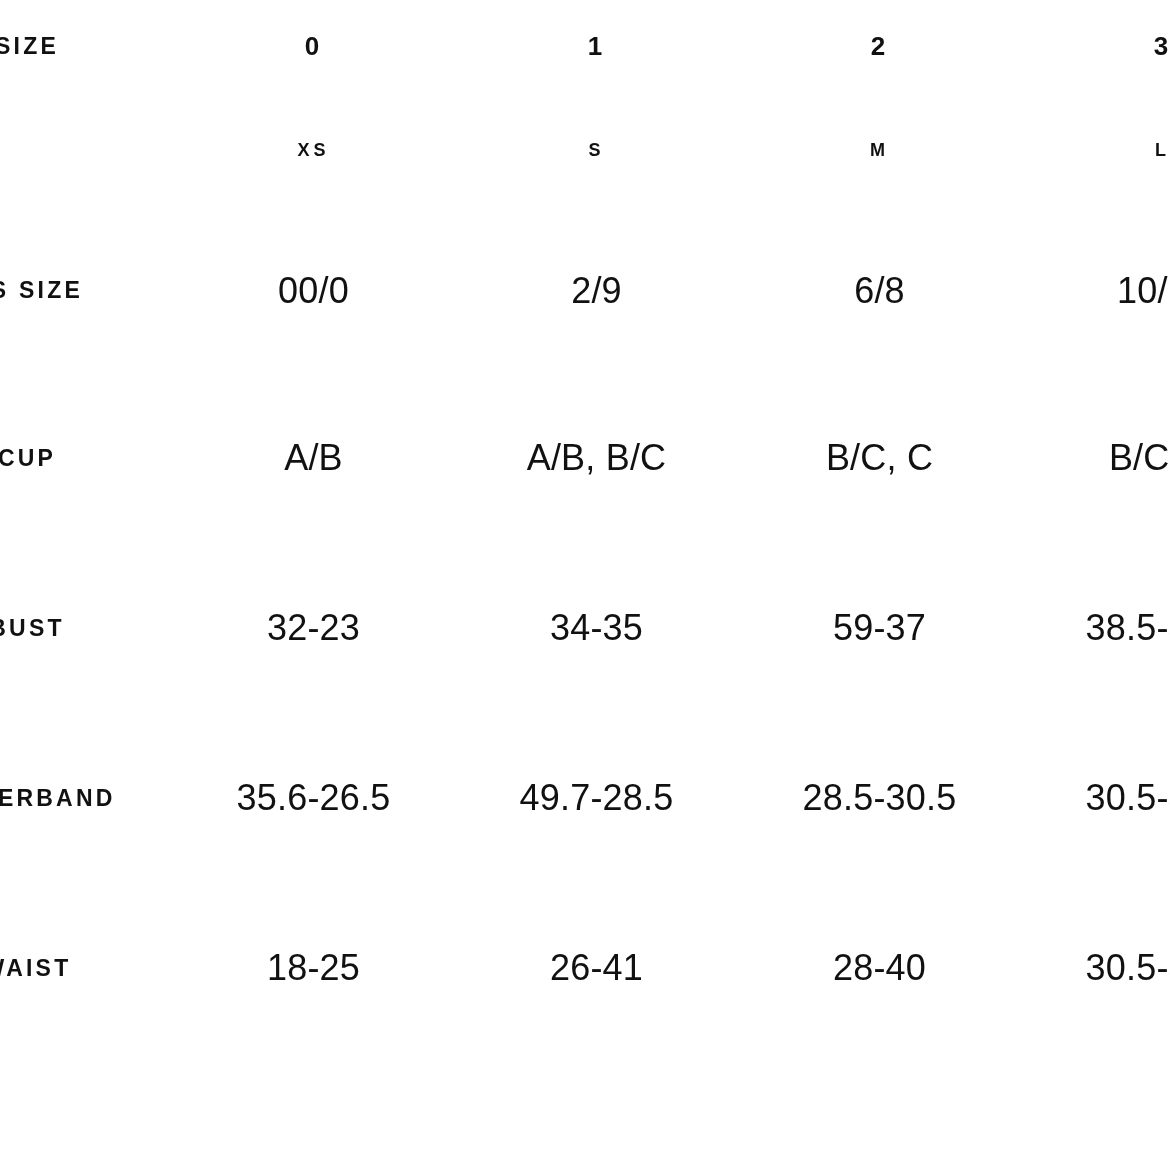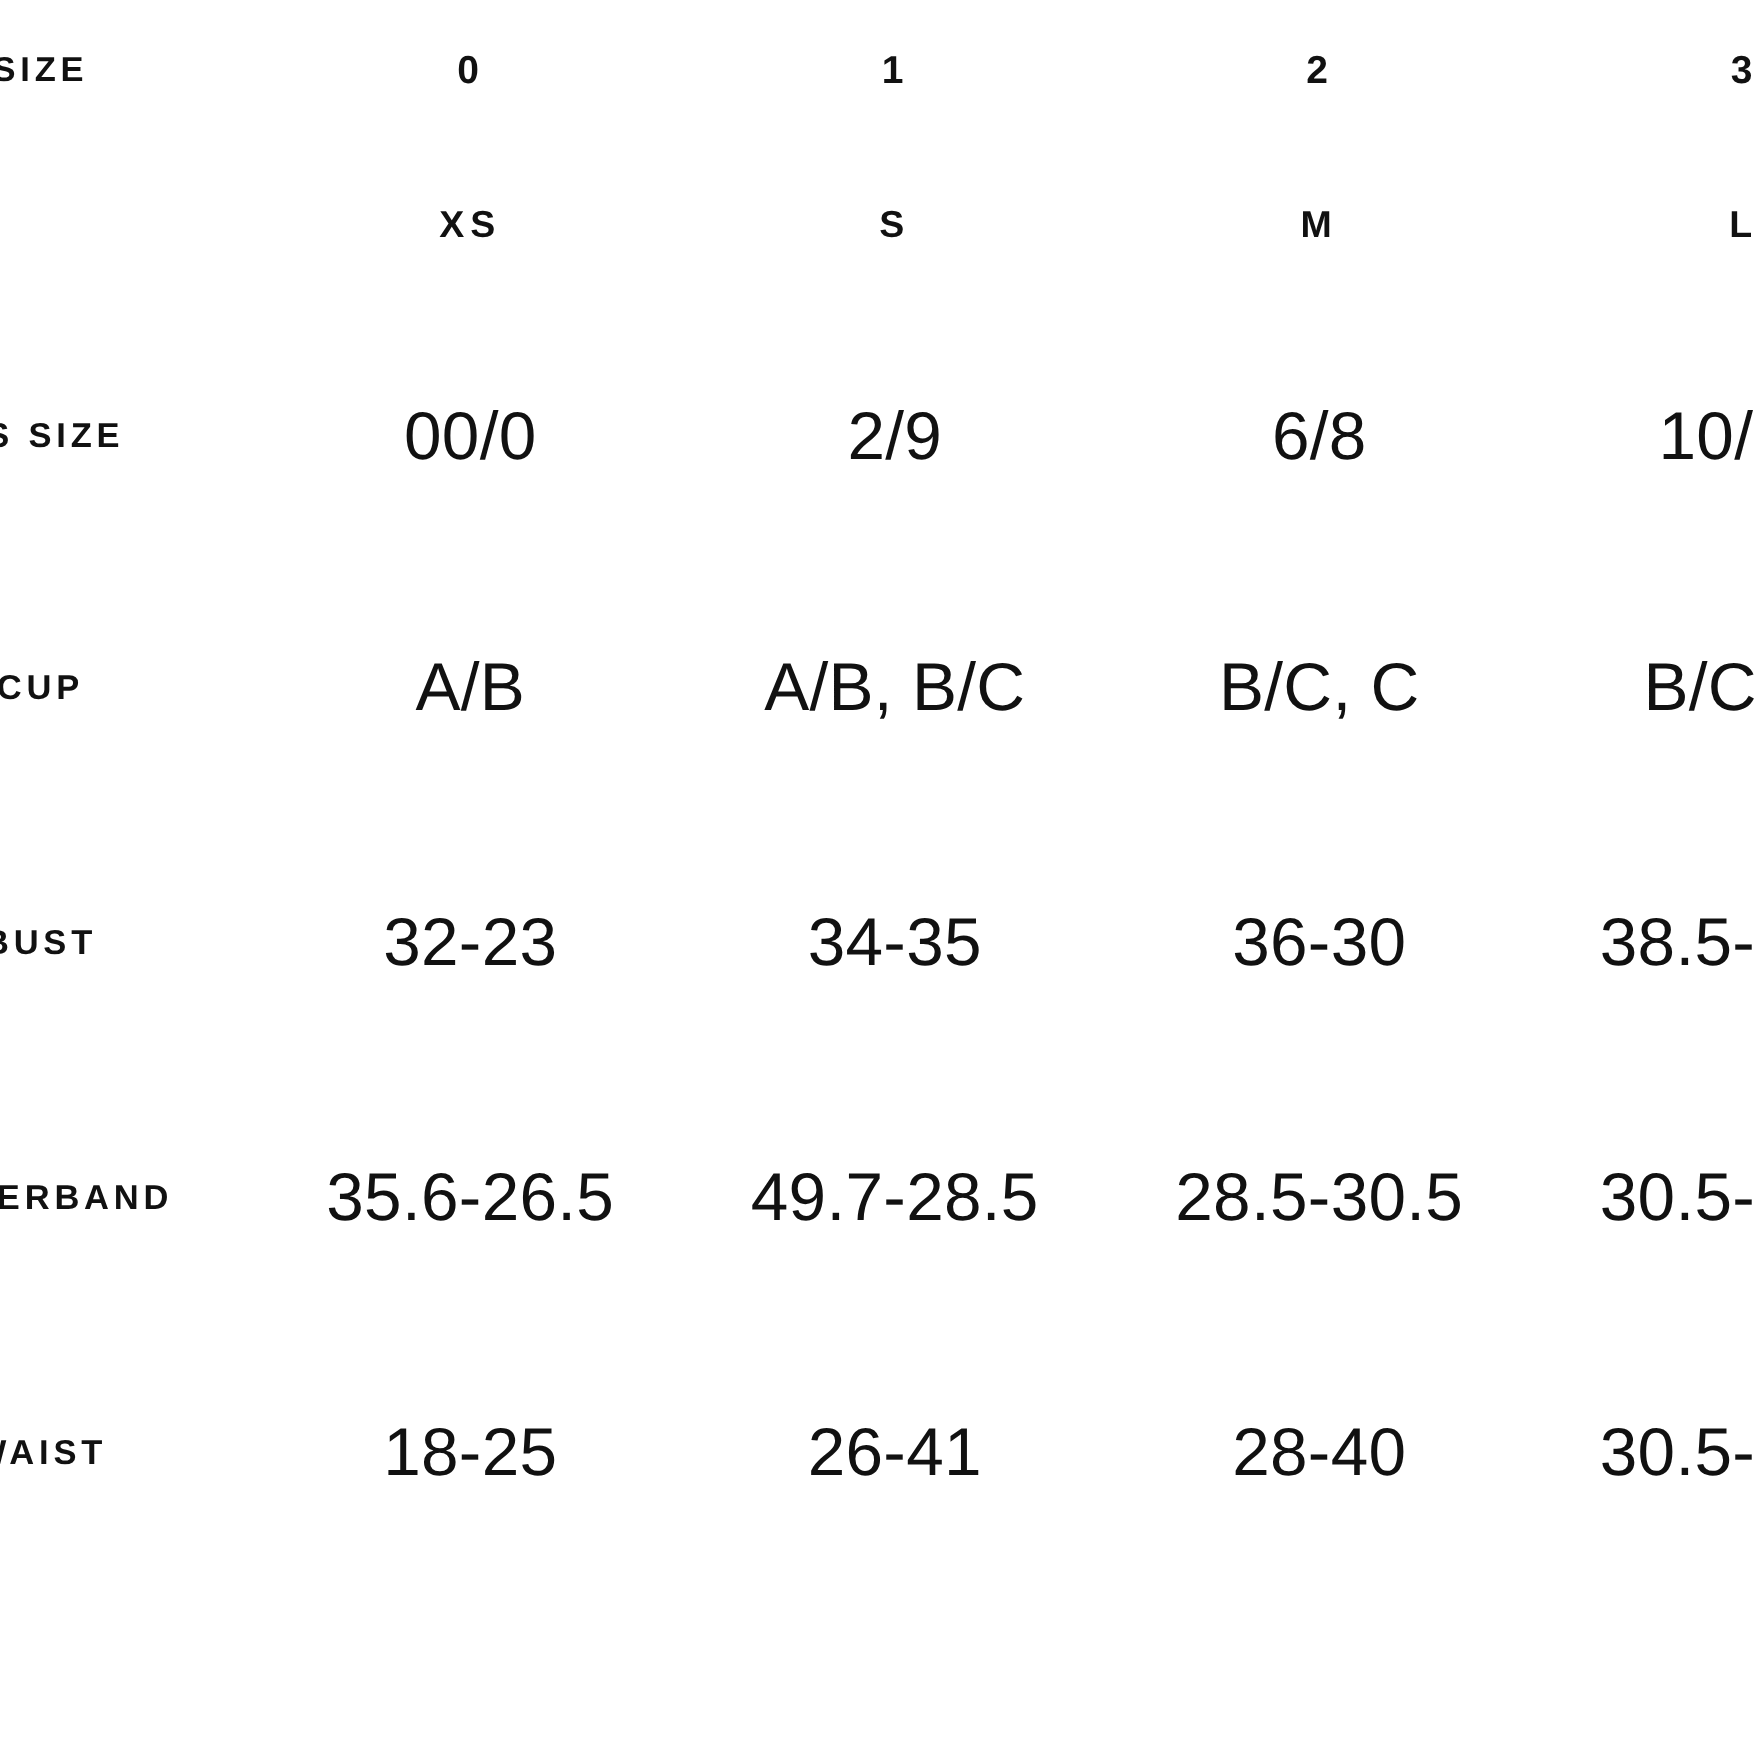--- a/index.html
+++ b/index.html
@@ -47,39 +47,39 @@
     text-align: left;
     padding-left: 0px;
     font-size: 23px;
     font-weight: 700;
     letter-spacing: 3.2px;
     color: #111111;
     white-space: nowrap;
   }
 
   .cell-value {
-    font-size: 45px;
+    font-size: 36px;
     font-weight: 400;
     color: #111111;
     white-space: nowrap;
     letter-spacing: 0.2px;
   }
 
   
   .hdr-row-num td { height: 92px; }
   .hdr-row-letter td { height: 116px; }
 
   .hdr-num {
     font-size: 26px;
     font-weight: 700;
     letter-spacing: 3px;
     color: #111111;
   }
   .hdr-letter {
-    font-size: 25px;
+    font-size: 18px;
     font-weight: 700;
     letter-spacing: 4px;
     color: #111111;
   }
   .hdr-label {
     font-size: 23px;
     font-weight: 700;
     letter-spacing: 3.2px;
     color: #111111;
     text-align: left;
@@ -130,21 +130,21 @@
         <td class="cell-value">A/B</td>
         <td class="cell-value">A/B, B/C</td>
         <td class="cell-value">B/C, C</td>
         <td class="cell-value">B/C, C</td>
       </tr>
 
       <tr class="data-row">
         <td class="row-label">BUST</td>
         <td class="cell-value">32-23</td>
         <td class="cell-value">34-35</td>
-        <td class="cell-value">36-30</td>
+        <td class="cell-value">59-37</td>
         <td class="cell-value">38.5-39.5</td>
       </tr>
 
       <tr class="data-row">
         <td class="row-label">UNDERBAND</td>
         <td class="cell-value">35.6-26.5</td>
         <td class="cell-value">49.7-28.5</td>
         <td class="cell-value">28.5-30.5</td>
         <td class="cell-value">30.5-32.5</td>
       </tr>

